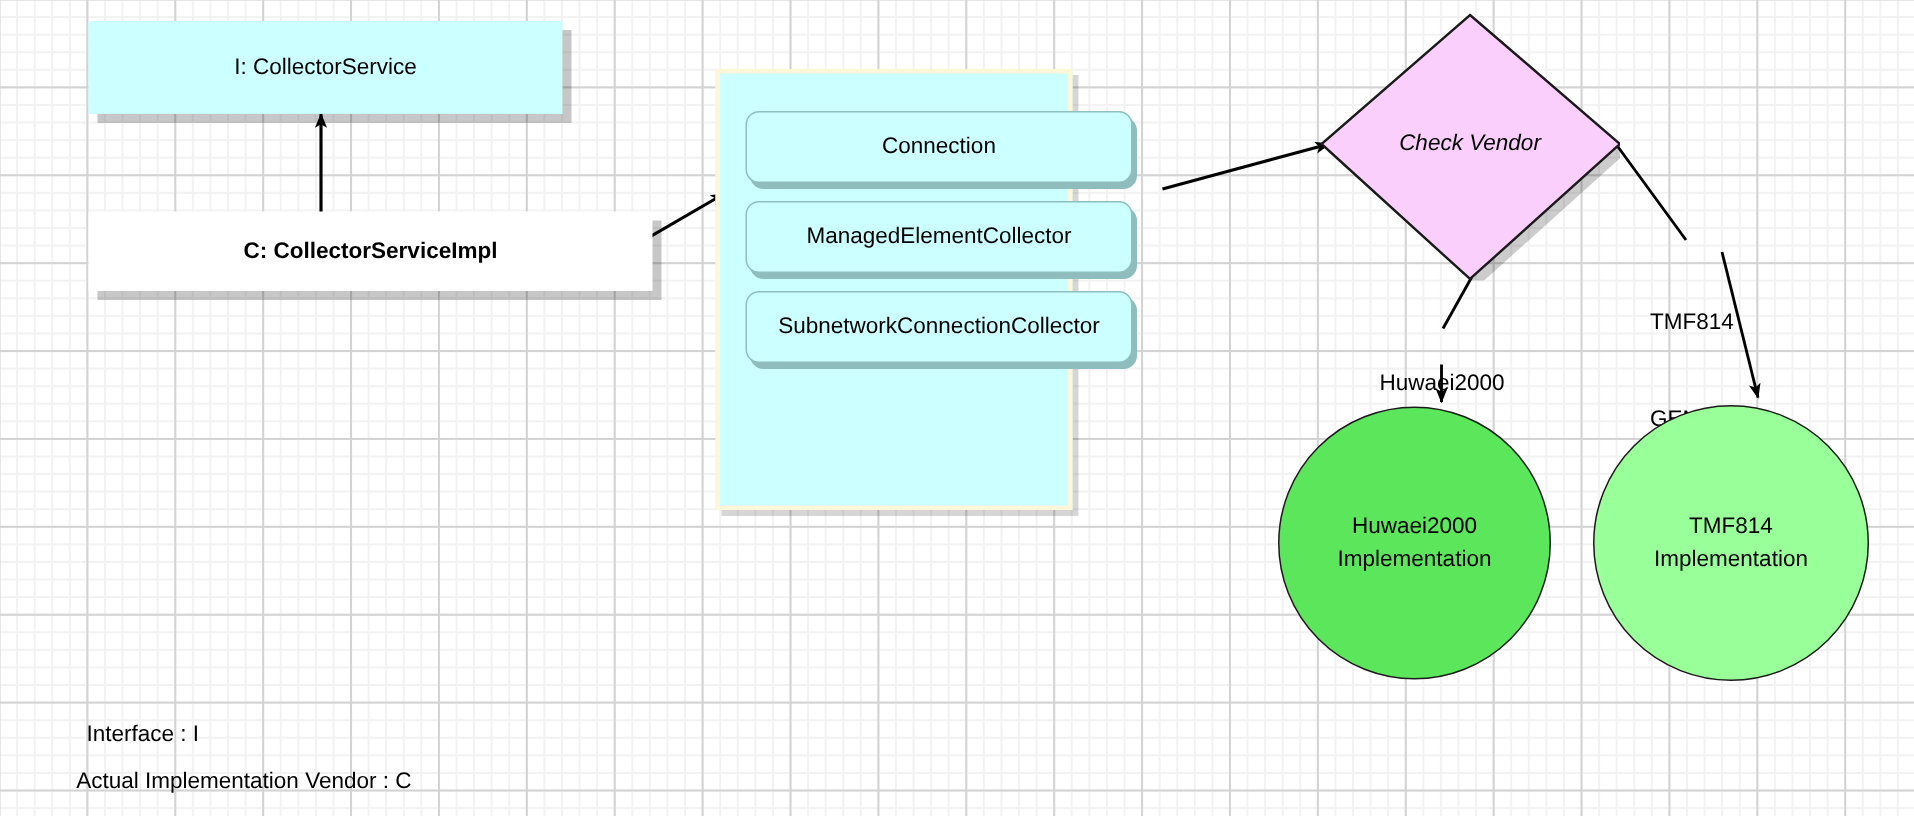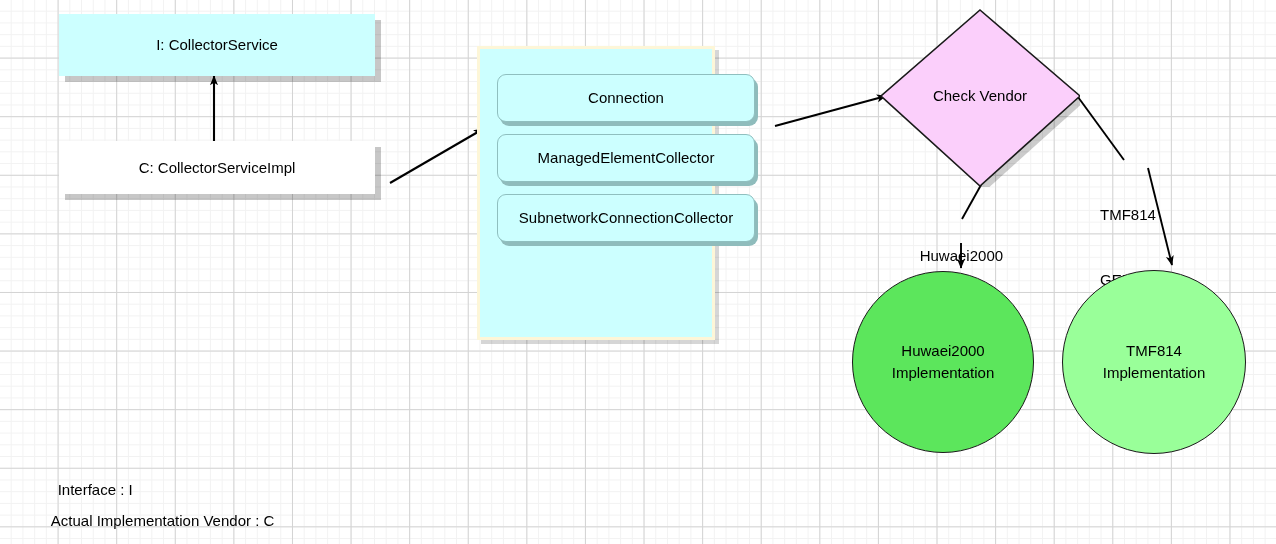--- a/index.html
+++ b/index.html
@@ -154,21 +154,21 @@
     <g>
       <line x1="1078" y1="97" x2="1124" y2="160" stroke="#000000" stroke-width="1.9"></line>
       <line x1="1148" y1="168" x2="1172" y2="265" stroke="#000000" stroke-width="1.9" marker-end="url(#arrowhead)"></line>
     </g>
   </svg>
 
   <div class="node rect-node rect-iface" style="left:59px; top:14px; width:316px; height:62px;">
     <span>I: CollectorService</span>
   </div>
 
-  <div class="node rect-node rect-class" style="left:59px; top:141px; width:316px; height:53px;">
+  <div class="node rect-node rect-class" style="left:59px; top:141px; width:376px; height:53px;font-weight:bold;">
     <span>C: CollectorServiceImpl</span>
   </div>
 
   <div class="node group-box" style="left:477px; top:5px; width:238px; height:294px; display:block;margin-top:41px;">
 
     <div class="svc-box" style="left:17px; top:25px; width:258px; height:48px;">
       <span>Connection</span>
     </div>
 
     <div class="svc-box" style="left:17px; top:145px; width:258px; height:48px;">
@@ -178,21 +178,21 @@
     <div class="svc-box" style="left:17px; top:85px; width:258px; height:48px;">
       <span>ManagedElementCollector</span>
     </div>
   </div>
 
   <div class="diamond-wrap" style="left:880px; top:5px; width:200px; height:182px;">
     <svg width="200" height="182" viewBox="0 0 200 182" xmlns="http://www.w3.org/2000/svg">
       <polygon points="105,11 205,96 105,186 5,96" fill="rgba(0,0,0,0.20)"></polygon>
       <polygon points="100,5 200,91 100,181 1,91" fill="#fbcffb" stroke="#1a1a1a" stroke-width="1.6"></polygon>
     </svg>
-    <div class="diamond-label" style="top:82px; left:0;">Check Vendor</div>
+    <div class="diamond-label" style="top:82px; left:0;font-style:italic;">Check Vendor</div>
   </div>
 
   <div class="edge-label" style="left:903px; top:223px;">
     <span>Huwaei2000</span>
   </div>
 
   <div class="edge-label" style="left:1100px; top:160px; text-align:left;">
     <div>TMF814</div>
     <div>GENERIC</div>
   </div>

